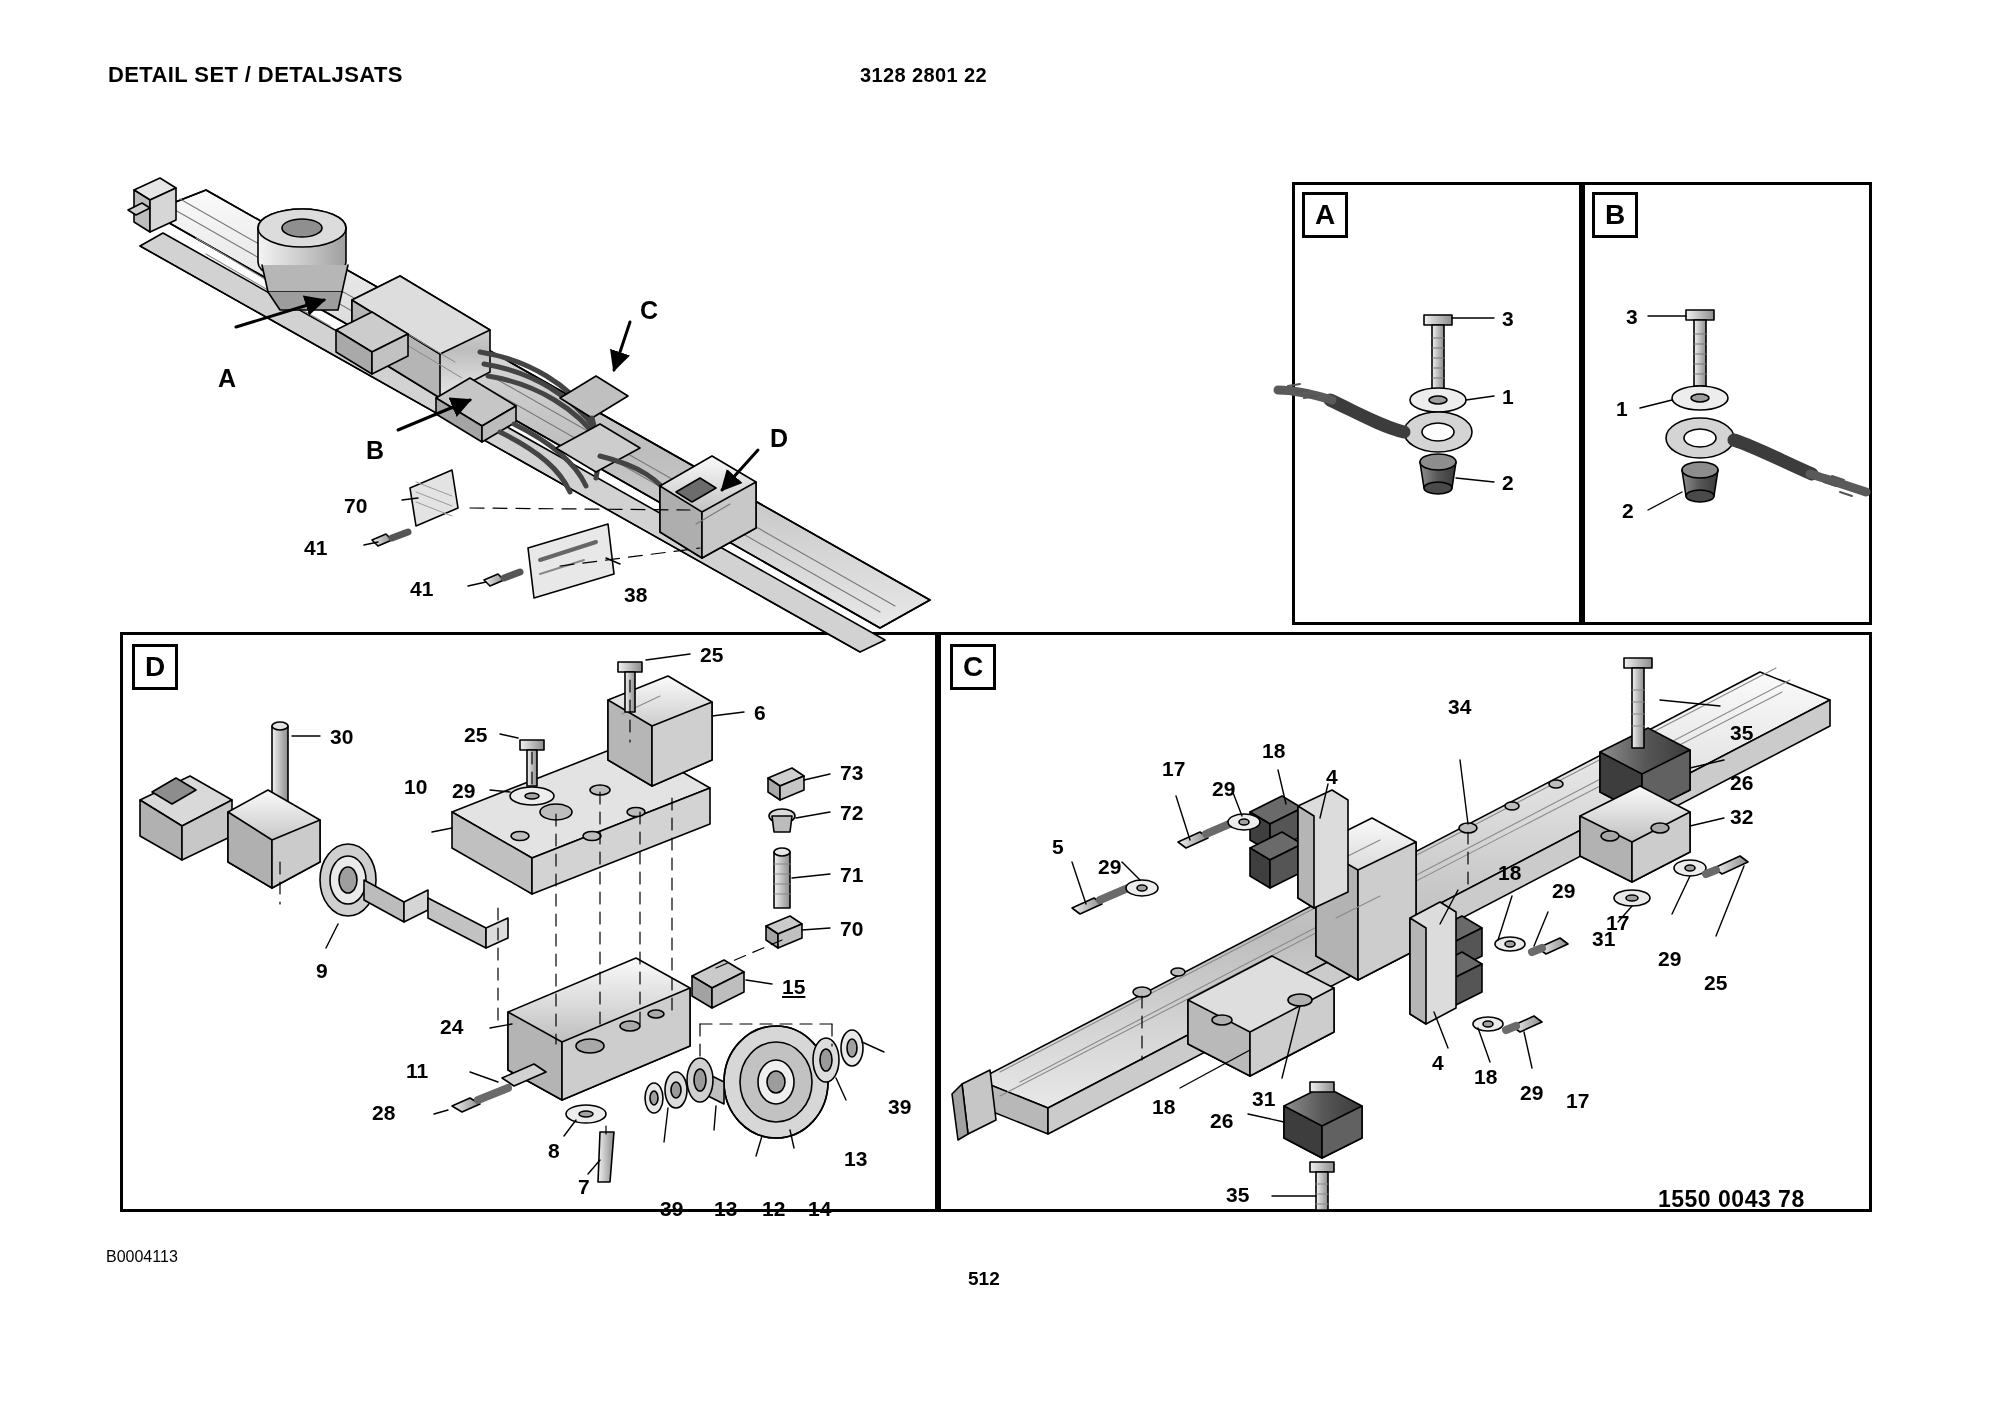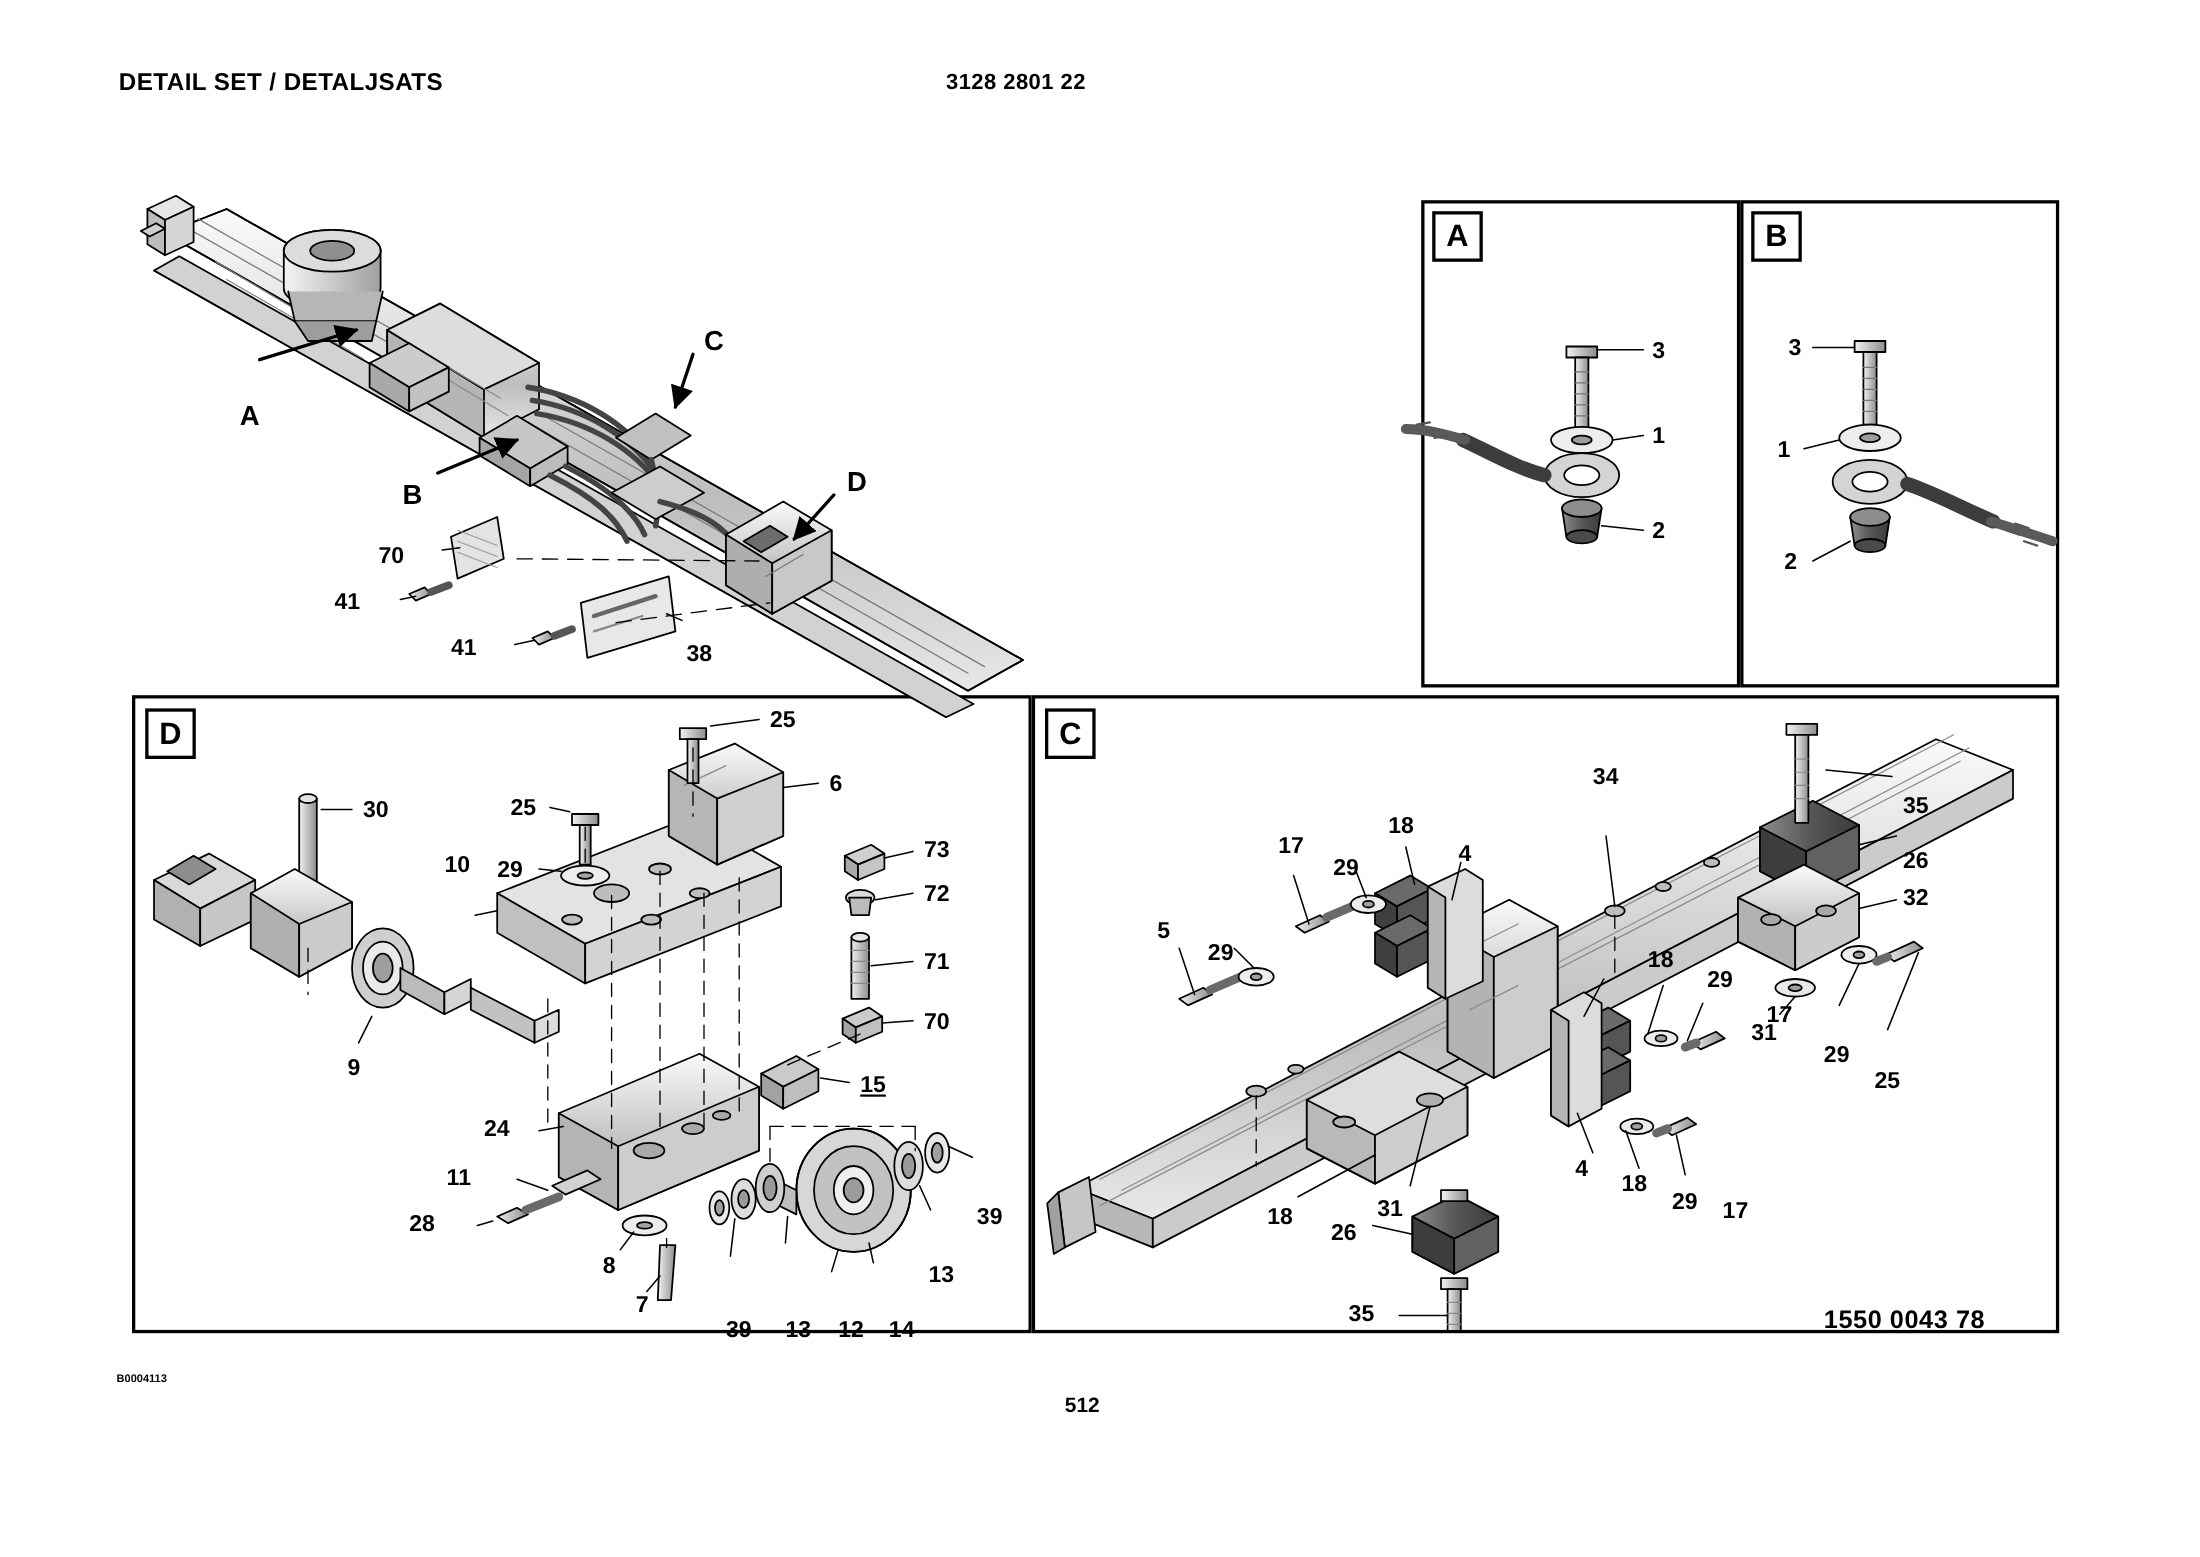--- a/index.html
+++ b/index.html
@@ -38,22 +38,22 @@
     font-size: 20px;
     font-weight: bold;
     letter-spacing: 0.4px;
   }
 
   
   .doc-code {
     position: absolute;
     left: 106px;
     top: 1248px;
-    font-size: 10px;
-    font-weight: bold;
+    font-size: 16px;
+    font-weight: normal;
   }
   .brand {
     position: absolute;
     left: 78px;
     top: 1272px;
     font-size: 56px;
     font-weight: bold;
     letter-spacing: -0.5px;
   }
   .page-num {

